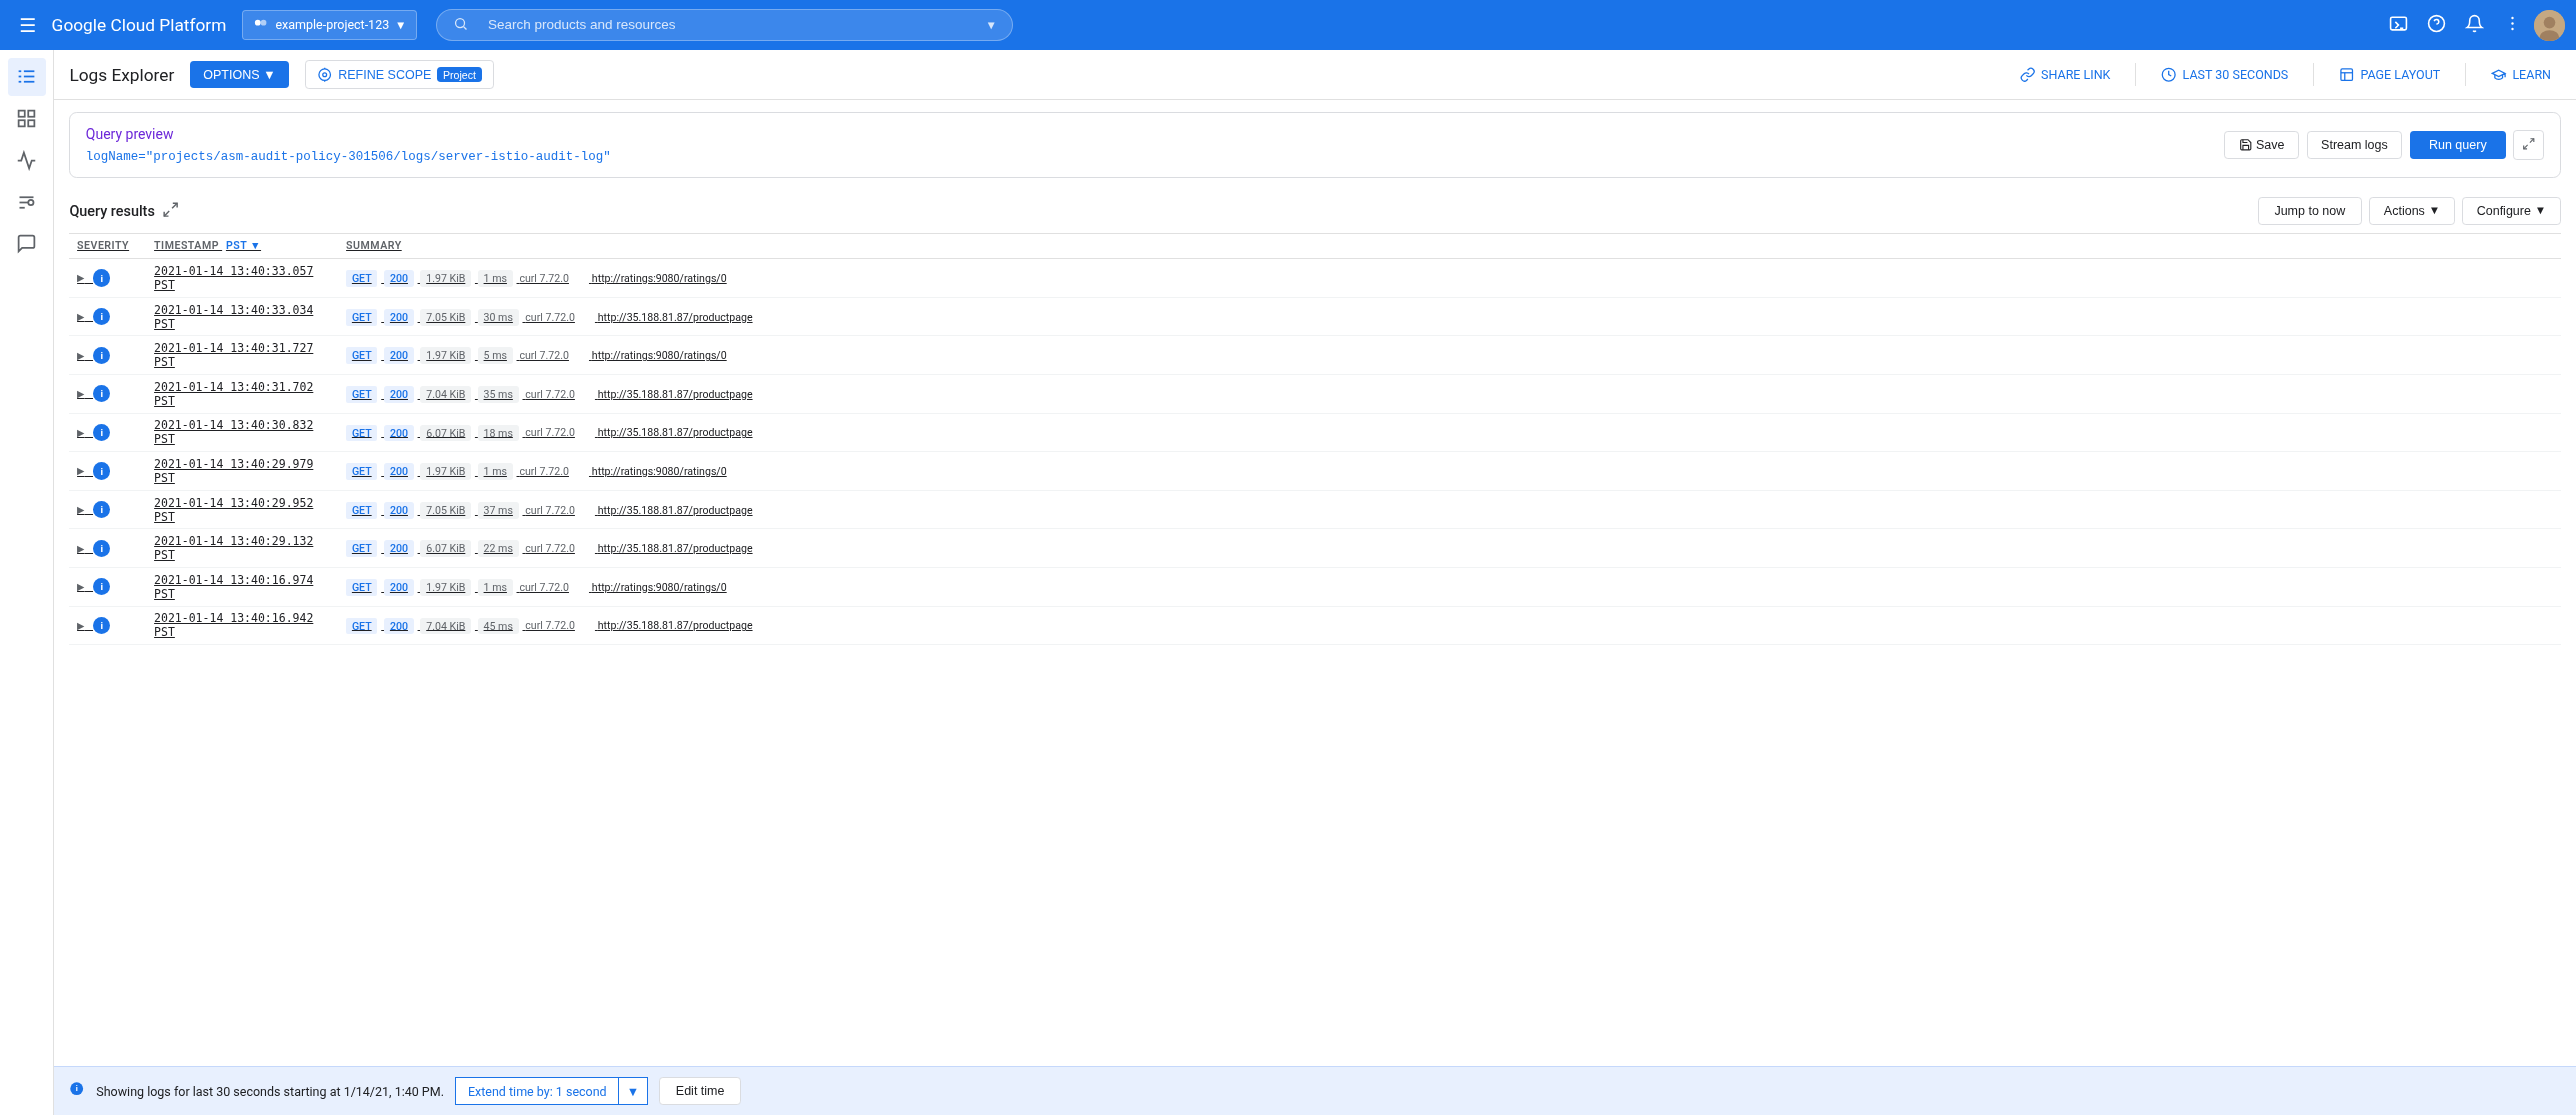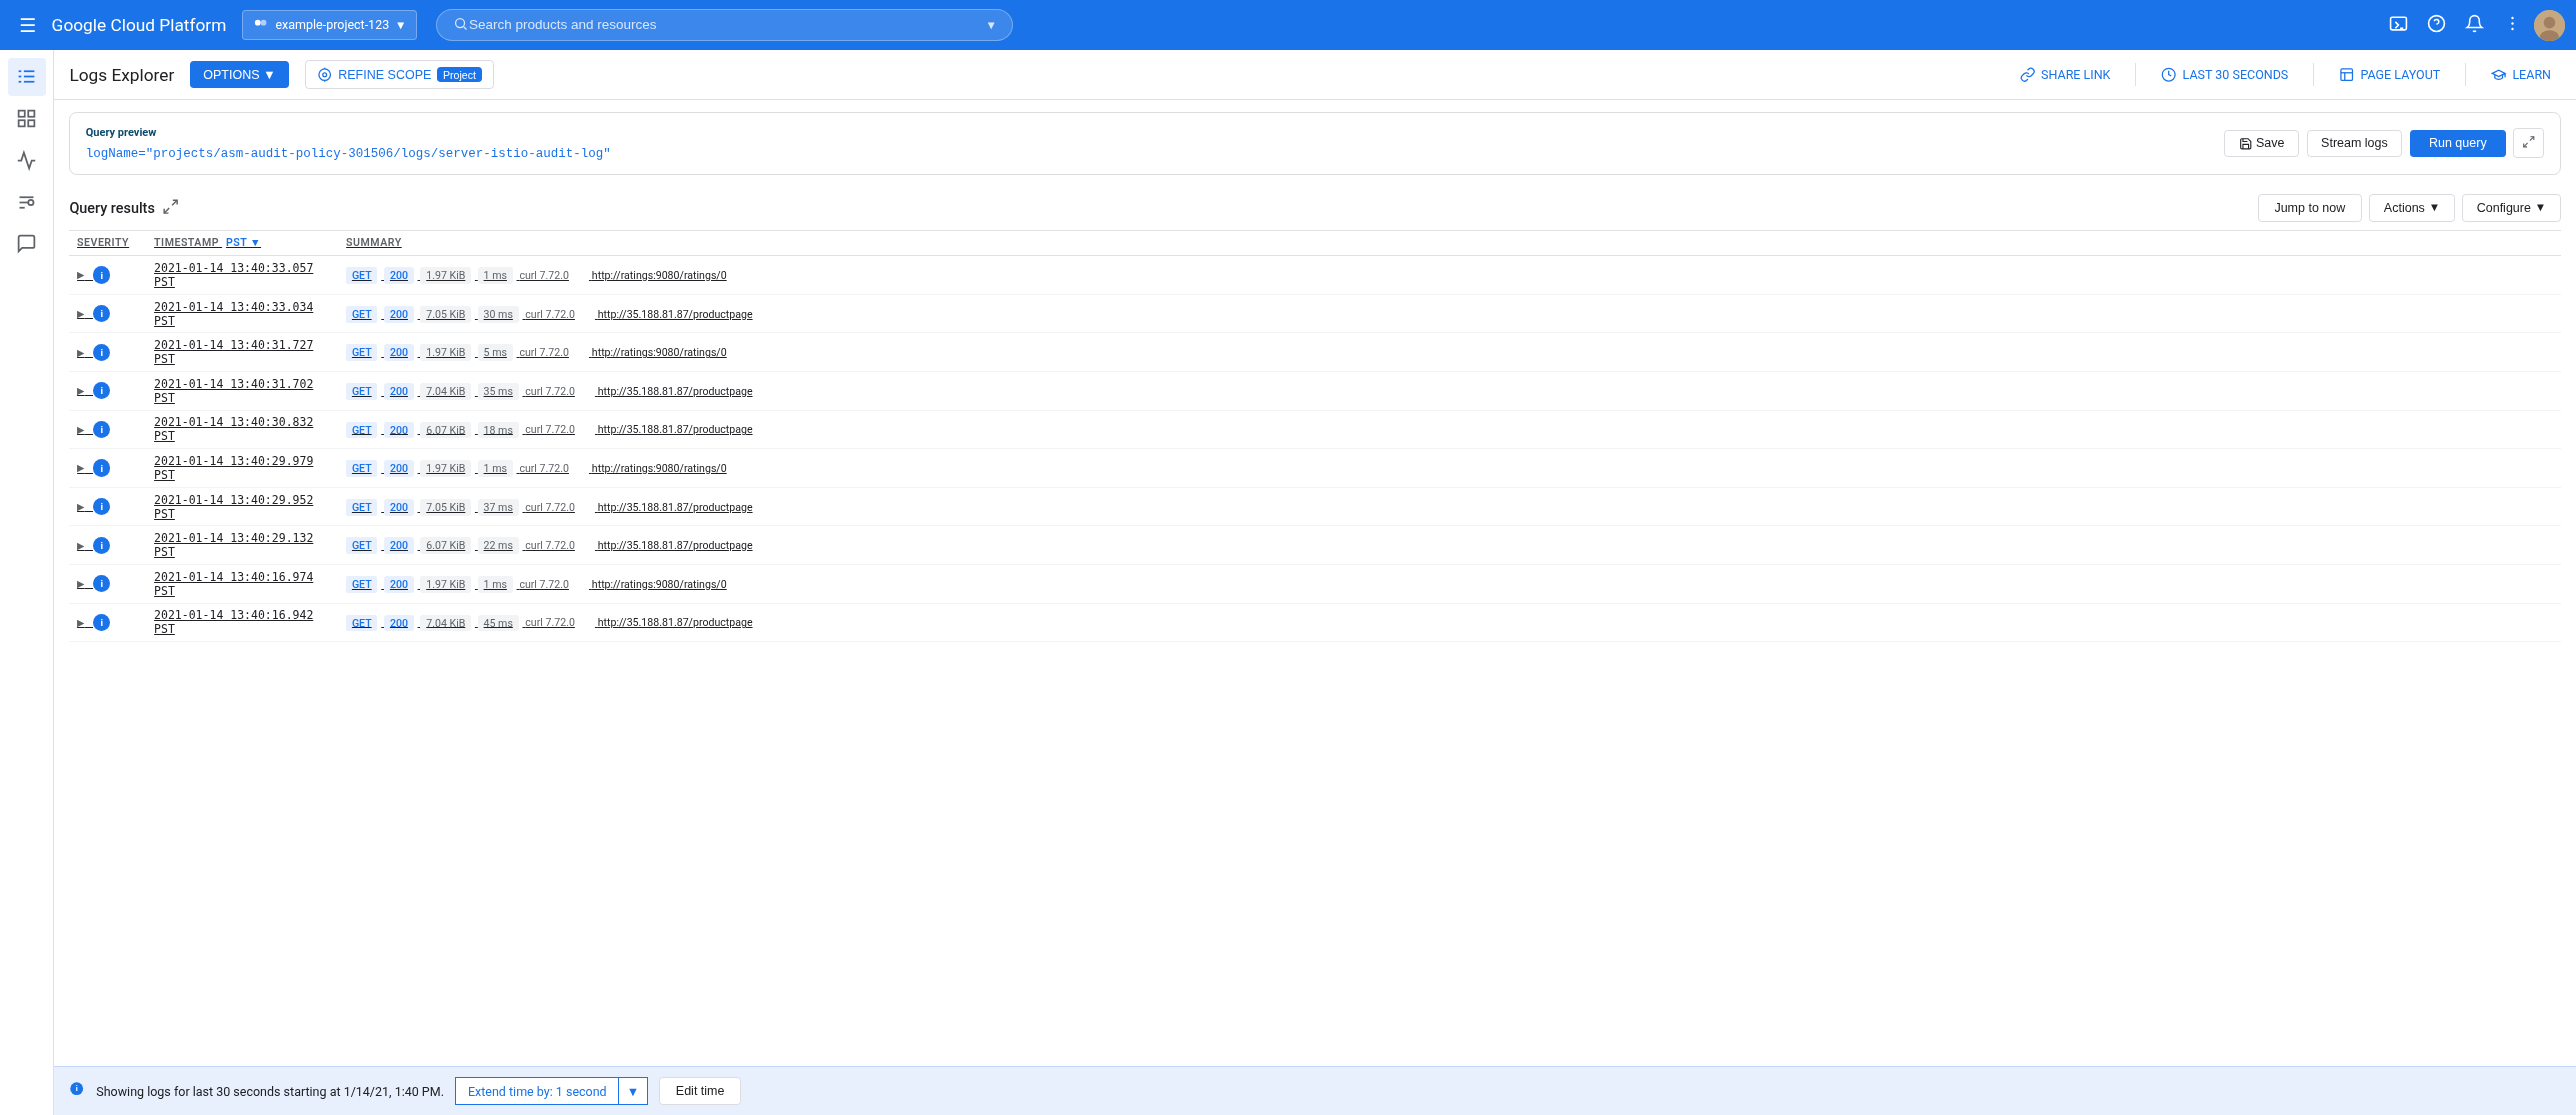--- a/index.html
+++ b/index.html
@@ -17,21 +17,21 @@
       border: 1px solid rgba(255,255,255,0.3); border-radius: 3.8px; padding: 3.8px 9.6px;
       color: white; cursor: pointer; font-size: 12.5px;
     }
     .nav-search {
       flex: 1; display: flex; align-items: center; background: rgba(255,255,255,0.15);
       border: 1px solid rgba(255,255,255,0.3); border-radius: 23px; padding: 5.8px 15.4px;
       margin: 0 11.5px; max-width: 577px;
     }
     .nav-search input {
       background: transparent; border: none; outline: none; color: white;
-      font-size: 13.5px; flex: 1; margin-left: 1px;
+      font-size: 13.5px; flex: 1; margin-left: 20px;
     }
     .nav-search input::placeholder { color: rgba(255,255,255,0.8); }
     .nav-search-icon { color: rgba(255,255,255,0.8); }
     .nav-search-arrow { color: rgba(255,255,255,0.8); margin-left: auto; }
     .nav-icons { display: flex; align-items: center; gap: 3.8px; margin-left: auto; }
     .nav-icon-btn { color: white; padding: 7.7px; cursor: pointer; font-size: 17.3px; border-radius: 50%; }
     .nav-avatar { width: 31px; height: 31px; border-radius: 50%; background: #c5a882; cursor: pointer; overflow: hidden; display: flex; align-items: center; justify-content: center; }
 
     
     .app-layout { display: flex; height: calc(100vh - 50px); }
@@ -68,21 +68,21 @@
       padding: 5.8px 11.5px; font-size: 12.5px; color: #1a73e8; cursor: pointer; background: white;
     }
     .badge-project { background: #1a73e8; color: white; border-radius: 3.8px; padding: 1.9px 5.8px; font-size: 10.6px; font-weight: 500; }
 
     
     .query-preview {
       margin: 11.5px 15.4px; border: 1px solid #dadce0; border-radius: 7.7px; padding: 13.5px 15.4px;
       background: white; flex-shrink: 0;
     }
     .query-preview-header { display: flex; align-items: center; justify-content: space-between; }
-    .query-preview-title { font-size: 11px; font-weight: 700; color: #0c4a6e; margin-bottom: 7.7px; }
+    .query-preview-title { font-size: 14px; font-weight: 400; color: #6d28d9; margin-bottom: 7.7px; }
     .query-preview-code { font-family: 'Courier New', monospace; font-size: 12.5px; color: #1a73e8; }
     .query-actions { display: flex; gap: 7.7px; align-items: center; }
     .btn-save {
       display: flex; align-items: center; gap: 3.8px; border: 1px solid #dadce0; border-radius: 3.8px;
       padding: 5.8px 13.5px; font-size: 12.5px; color: #202124; cursor: pointer; background: white;
     }
     .btn-stream {
       border: 1px solid #dadce0; border-radius: 3.8px; padding: 5.8px 13.5px; font-size: 12.5px;
       color: #202124; cursor: pointer; background: white;
     }

